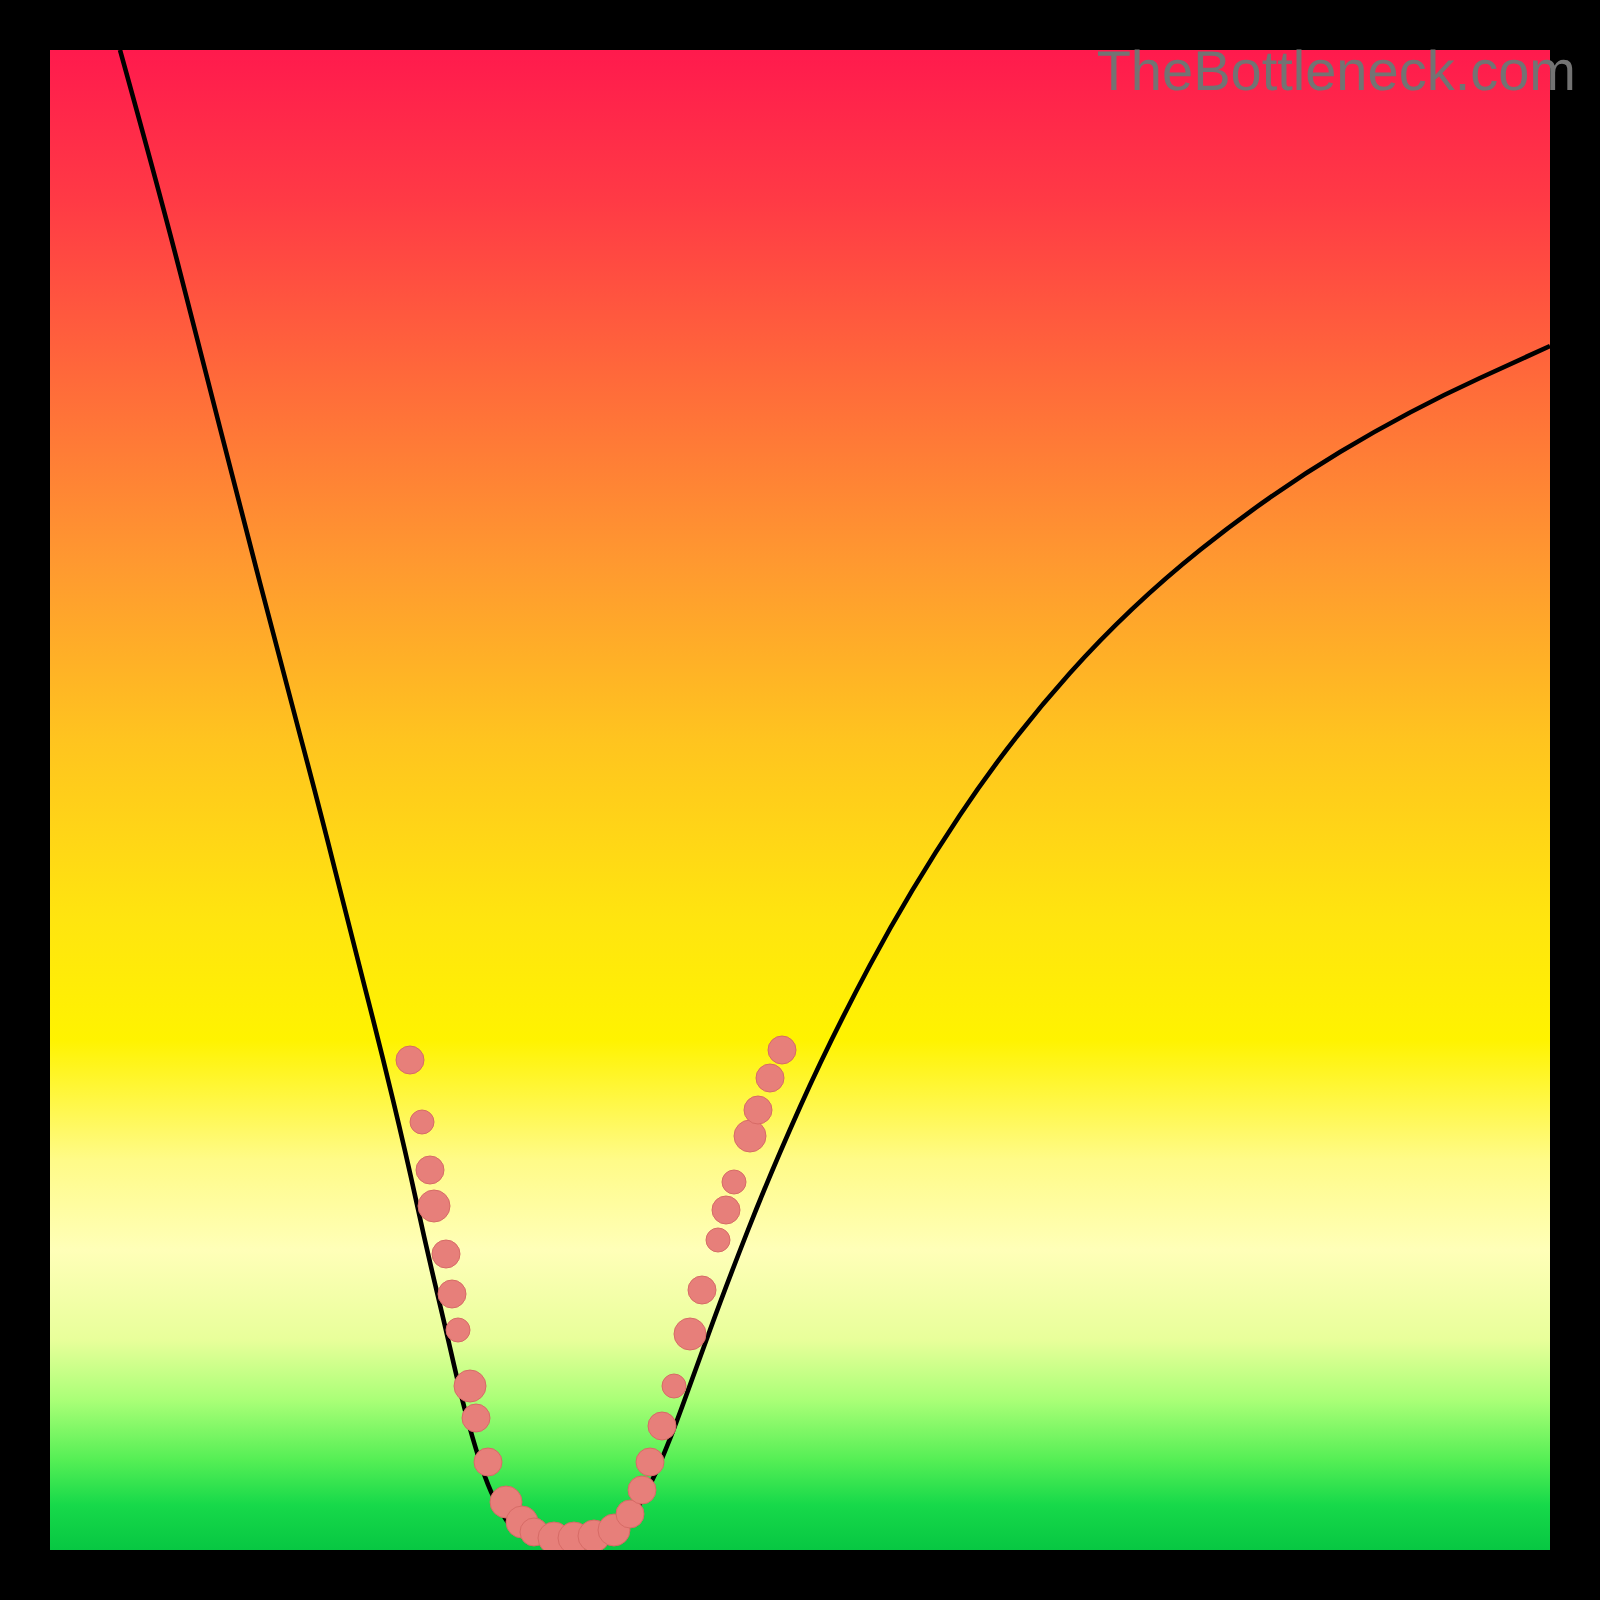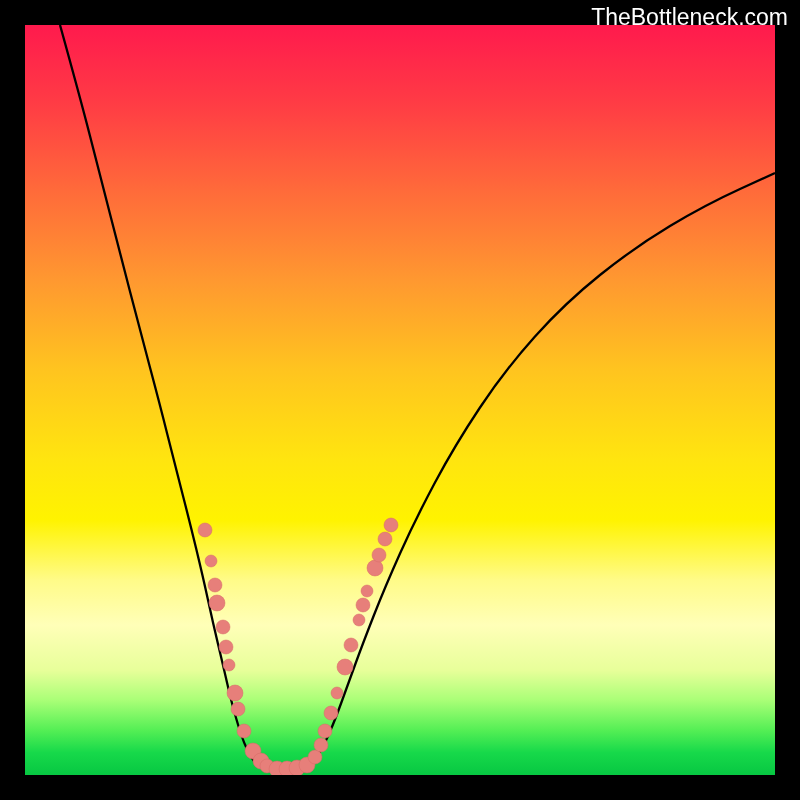--- a/index.html
+++ b/index.html
@@ -39,25 +39,25 @@
       #ffffb8 80%,
       #e8ff9a 86%,
       #aaff77 90%,
       #55ef55 94%,
       #17d94a 97%,
       #07c742 100%
     );
   }
   .watermark {
     position: absolute;
-    top: 4px;
+    top: 20px;
     right: 12px;
-    font-size: 23px;
+    font-size: 28px;
     font-weight: 400;
-    color: #ffffff;
+    color: #737373;
     letter-spacing: 0px;
     user-select: none;
   }
   svg.overlay {
     position: absolute;
     top: 25px;
     left: 25px;
     width: 750px;
     height: 750px;
   }

